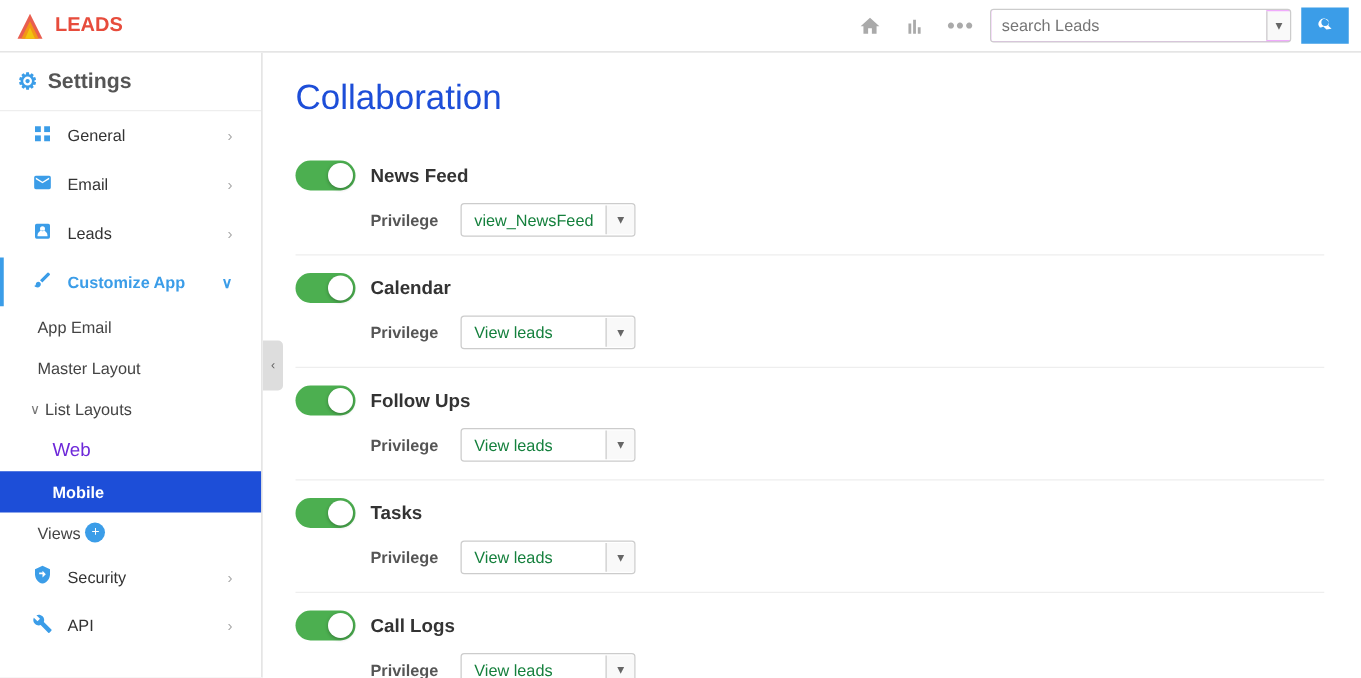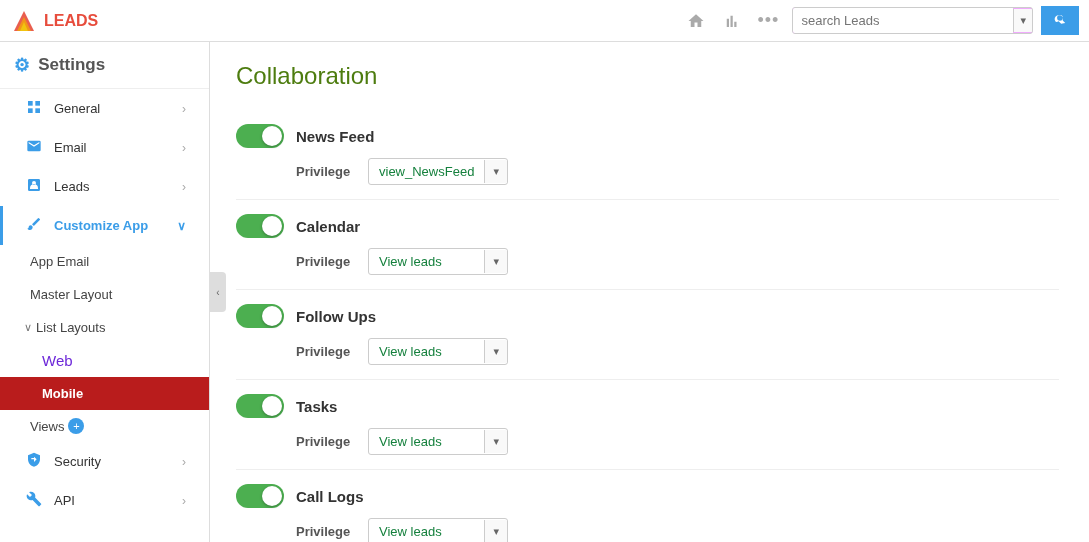--- a/index.html
+++ b/index.html
@@ -140,21 +140,21 @@
     
     .sidebar-subitem {
       display: flex;
       align-items: center;
       padding: 9px 14px 9px 30px;
       cursor: pointer;
       color: #444;
       font-size: 13px;
     }
     .sidebar-subitem.selected {
-      background: #b91c1c;
+      background: #1d4ed8;
       color: #fff;
       font-weight: bold;
     }
     .sidebar-subitem .sub-chevron {
       font-size: 11px;
       margin-right: 4px;
       color: #777;
     }
 
     .sidebar-sub-sub {
@@ -209,22 +209,22 @@
       cursor: pointer;
       z-index: 10;
       color: #666;
       font-size: 10px;
     }
 
     .content-inner {
       padding: 20px 30px 20px 26px;
     }
     .page-title {
-      font-size: 24px;
-      color: #4d7c0f;
+      font-size: 28px;
+      color: #1d4ed8;
       font-weight: normal;
       margin-bottom: 20px;
     }
 
     
     .section-row {
       border-bottom: 1px solid #eee;
       padding: 14px 0;
     }
     .section-row:last-child { border-bottom: none; }

